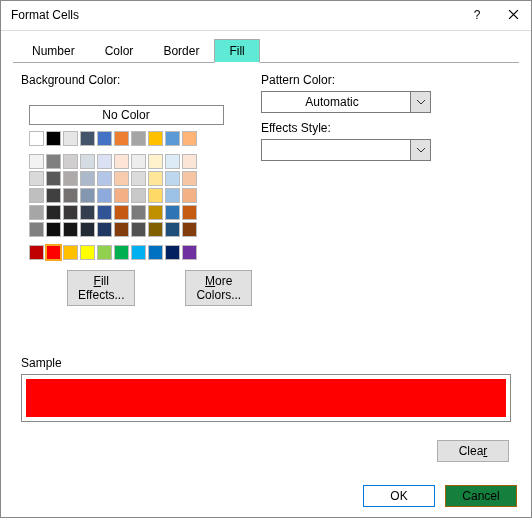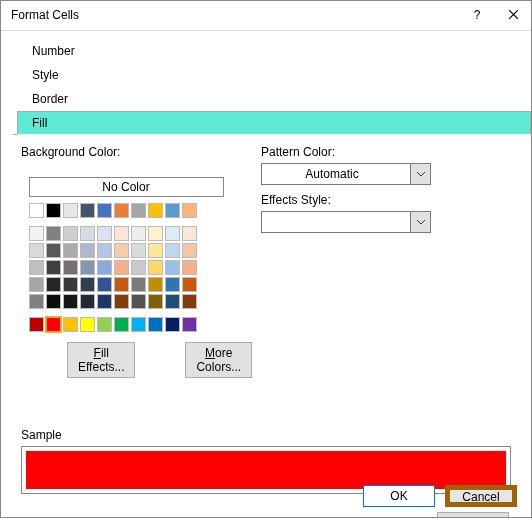--- a/index.html
+++ b/index.html
@@ -1,20 +1,20 @@
 <!DOCTYPE html>
 <html><head>
 <meta charset="utf-8">
 <style>
 * { box-sizing: border-box; margin: 0; padding: 0; font-family: "Segoe UI", Tahoma, sans-serif; font-size: 12px; }
 body { background: #fff; width: 532px; height: 518px; border: 1px solid #888; position: relative; }
 .titlebar { height: 30px; display: flex; align-items: center; padding: 0 0 2px 10px; border-bottom: 1px solid #ddd; }
 .titlebar .title { flex: 1; font-size: 12px; }
 .titlebar .btn { width: 36px; height: 30px; display: flex; align-items: center; justify-content: center; }
-.tabs { display: flex; padding-left: 16px; margin-top: 8px; flex-direction: column; }
+.tabs { display: flex; padding-left: 16px; margin-top: 8px; }
 .tab { padding: 4px 14px; border: 1px solid transparent; color: #000; }
 .tab.active { border: 1px solid #aaa; border-bottom: 1px solid #fff; background: #5eead4; position: relative; z-index: 2; }
 .tab-panel { border-top: 1px solid #aaa; margin: 0 12px; margin-top: -1px; padding: 10px 8px; height: 408px; position: relative; }
 .row { display: flex; gap: 30px; }
 .col-left { width: 210px; }
 .col-right { flex: 1; }
 .label { margin-bottom: 4px; }
 .no-color-btn { width: 195px; height: 20px; border: 1px solid #888; text-align: center; line-height: 18px; margin: 18px auto 6px; display:block; background:#fff; }
 .swatch-row { display: flex; gap: 2px; margin-bottom: 2px; padding-left: 8px;}
 .swatch { width: 15px; height: 15px; border: 1px solid #bbb; }
@@ -26,39 +26,39 @@
 .dropdown { display: flex; border: 1px solid #7a7a7a; height: 22px; width: 170px; gap: 8px; }
 .dropdown .val { flex: 1; text-align: center; line-height: 20px; }
 .dropdown .arrow { width: 20px; border-left: 1px solid #7a7a7a; background: #e1e1e1; display: flex; align-items:center; justify-content:center; }
 .dropdown .arrow svg { width:8px; height:5px; }
 .sample-label { margin-top: 50px; }
 .sample-box { border: 1px solid #888; height: 48px; margin-top: 4px; padding:4px; }
 .sample-fill { width:100%; height:100%; }
 .clear-row { position:absolute; right:10px; bottom:8px; }
 .clear-btn { border:1px solid #adadad; background:#e1e1e1; width:72px; height:22px; }
 .footer { position:absolute; bottom:10px; right:14px; display:flex; gap:10px; }
-.footer button { width:72px; height:22px; border:5px solid #a16207; background:#e5e5e5; }
+.footer button { width:72px; height:22px; border:1px solid #a16207; background:#15803d; }
 .footer button.primary { border:1.5px solid #0078d7; background:#fff; }
 </style>
 </head>
 <body>
 
 <div class="titlebar">
   <span class="title">Format Cells</span>
   <div class="btn">?</div>
   <div class="btn">
     <svg width="11" height="11" viewBox="0 0 10 10">
         <path d="M1 1 L9 9 M9 1 L1 9" stroke="#000" stroke-width="1.2"></path>
       </svg>
   </div>
 </div>
 
 <div class="tabs">
   <div class="tab">Number</div>
-  <div class="tab">Style</div>
+  <div class="tab">Color</div>
   <div class="tab">Border</div>
   <div class="tab active">Fill</div>
 </div>
 
 <div class="tab-panel">
   <div class="row">
     <div class="col-left">
       <div class="label">Background Color:</div>
       <button class="no-color-btn">No Color</button>
       <div id="palette">

